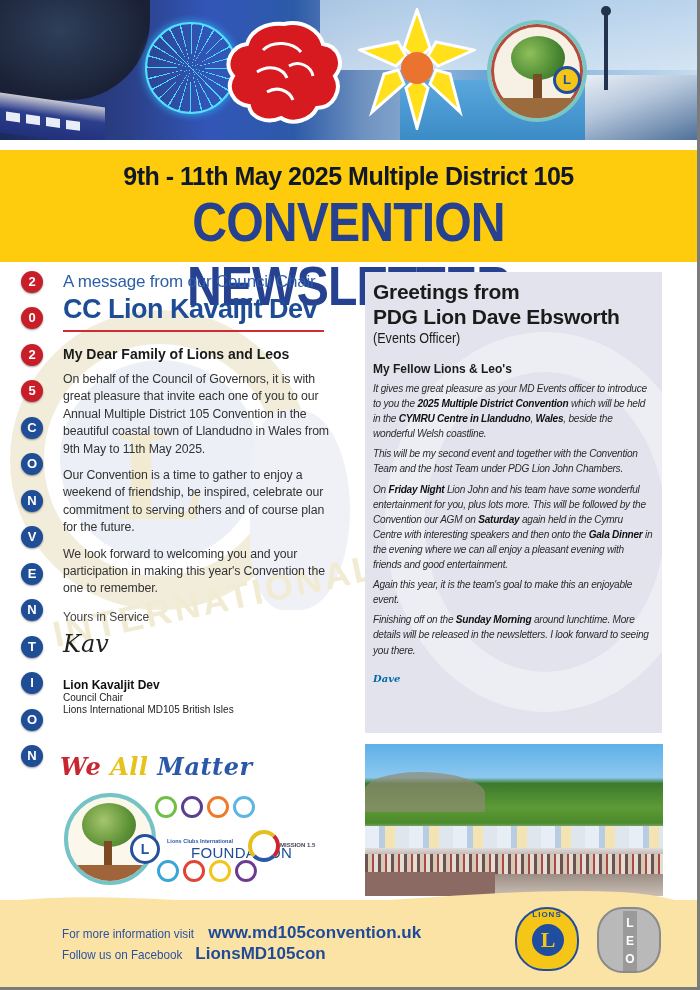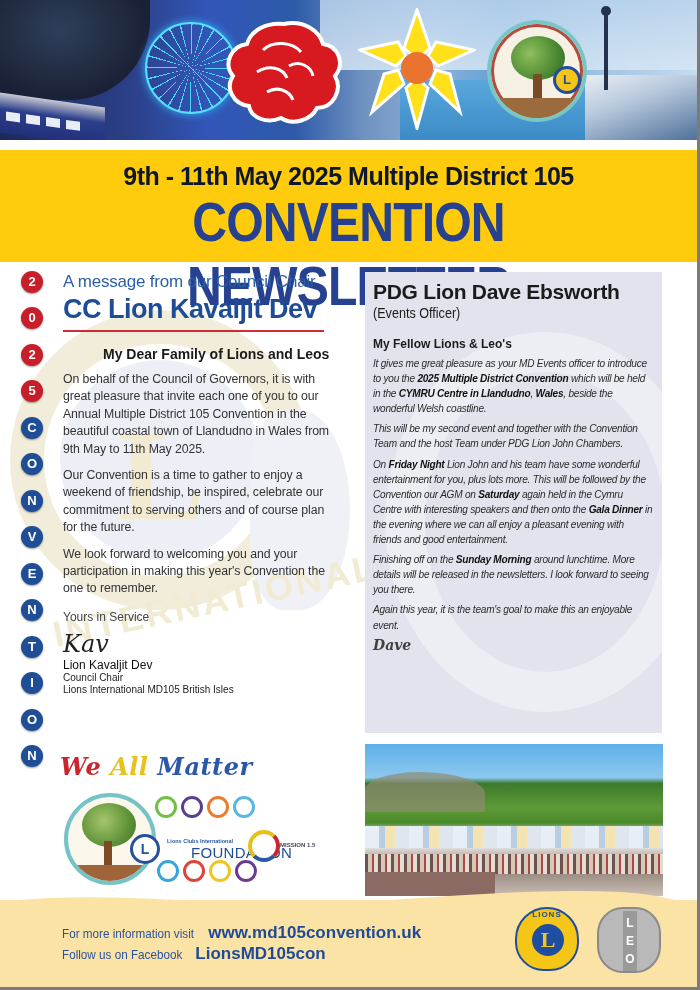--- a/index.html
+++ b/index.html
@@ -46,25 +46,25 @@
   .badges { position: absolute; left: 21px; top: 271px; width: 24px; }
   .badge { position: absolute; left: 0; width: 22px; height: 22px; border-radius: 50%; color: #fff; font-weight: bold; font-size: 13px; text-align: center; line-height: 22px; box-shadow: 0 1px 2px rgba(0,0,0,.4); font-family: "Liberation Sans", sans-serif; }
   .badge.red { background: #c81e2a; }
   .badge.blue { background: #1f4e96; }
 
   
   .left-col { position: absolute; left: 63px; top: 272px; width: 272px; }
   .kicker { font-size: 17px; color: #2d5fa8; letter-spacing: -0.2px; }
   .chair-name { font-size: 27px; font-weight: bold; color: #1e4d96; letter-spacing: -0.5px; margin-top: 2px; }
   .red-rule { height: 2px; background: #d22b33; margin-top: 5px; width: 261px; }
-  .salutation { font-size: 14px; font-weight: bold; color: #1a1a1a; margin-top: 14px; margin-left: 40px; }
+  .salutation { font-size: 14px; font-weight: bold; color: #1a1a1a; margin-top: 14px; }
   .para { font-size: 12.3px; line-height: 17.4px; color: #333; margin-top: 9px; letter-spacing: -0.1px; }
   .signoff { font-size: 12px; color: #444; margin-top: 12px; }
   .signature { font-family: "DejaVu Serif", serif; font-style: italic; font-size: 24px; color: #222; margin-top: 6px; height: 28px; }
-  .sig-name { font-size: 12px; font-weight: normal; color: #111; margin-top: 0; }
+  .sig-name { font-size: 12px; font-weight: bold; color: #111; margin-top: 20px; }
   .sig-role { font-size: 10px; color: #222; line-height: 12px; }
 
   .motto { position: absolute; left: 60px; top: 752px; width: 270px; height: 30px; font-family: "DejaVu Serif", serif; font-style: italic; font-weight: bold; font-size: 24px; letter-spacing: 0.5px; white-space: nowrap; }
   .motto .w1 { color: #c7262f; }
   .motto .w2 { color: #e6c21a; }
   .motto .w3 { color: #2b59a8; }
 
   
   .found { position: absolute; left: 60px; top: 790px; width: 280px; height: 100px; }
   .found .tree { position: absolute; left: 4px; top: 3px; width: 92px; height: 92px; border-radius: 50%; border: 4px solid #73c3c7; background: #fbf7ea; overflow: hidden; }
@@ -80,21 +80,21 @@
   .found .mission-txt { position: absolute; left: 220px; top: 52px; font-size: 6px; color: #445; font-weight: bold; }
 
   
   .greet-box { position: absolute; left: 365px; top: 272px; width: 297px; height: 461px; background: #e3e3ee; padding: 7px 8px 0 8px; overflow: hidden; }
   .greet-box .wm { position: absolute; left: 20px; top: 60px; width: 320px; height: 380px; border-radius: 50%; border: 40px solid rgba(255,255,255,.35); pointer-events: none; }
   .greet-title { position: relative; font-size: 21px; font-weight: bold; color: #1b1b1b; line-height: 25px; letter-spacing: -0.3px; }
   .greet-sub { position: relative; font-size: 14px; color: #1b1b1b; margin-top: 1px; transform: scaleX(.9); transform-origin: left; }
   .greet-salute { position: relative; font-size: 12px; font-weight: bold; color: #1b1b1b; margin-top: 16px; }
   .gpara { position: relative; font-size: 10.1px; line-height: 15.1px; color: #2b2b2b; margin-top: 5px; letter-spacing: -0.25px; font-style: italic; }
   .gpara b { color: #111; }
-  .dave { position: relative; font-family: "DejaVu Serif", serif; font-style: italic; font-weight: bold; font-size: 14px; color: #404040; margin-top: 4px; }
+  .dave { position: relative; font-family: "DejaVu Serif", serif; font-style: italic; font-weight: bold; font-size: 10px; color: #0369a1; margin-top: 15px; }
 
   
   .photo { position: absolute; left: 365px; top: 744px; width: 298px; height: 152px; overflow: hidden;
     background: linear-gradient(180deg, #5fb0e8 0%, #8cc8ef 22%, #3d7a2c 26%, #5d9a36 42%, #4b8a2b 52%, #c7d4e6 58%, #f1f1f1 66%, #8c7c74 80%, #c9beb4 100%); }
   .photo .cliff { position: absolute; left: 0; top: 28px; width: 120px; height: 40px; background: #8f8a70; border-radius: 50% 60% 0 0; opacity: .7; }
   .photo .houses { position: absolute; left: 0; top: 82px; width: 298px; height: 22px; background: repeating-linear-gradient(90deg, #e8eef5 0 14px, #b9cde2 14px 20px, #f4e4b4 20px 30px, #dfe6ee 30px 44px); }
   .photo .crowd { position: absolute; left: 0; top: 110px; width: 298px; height: 20px; background: repeating-linear-gradient(90deg, #6a5350 0 3px, #d8c8b6 3px 7px, #a64a4a 7px 9px, #e6ddd2 9px 13px); }
   .photo .prom { position: absolute; left: 0; top: 128px; width: 130px; height: 24px; background: #8b6a64; }
 
   
@@ -224,29 +224,30 @@
     <div class="mission-txt">MISSION 1.5</div>
     <div class="ic" style="left:97px;top:70px;border-color:#3aa5d8"></div>
     <div class="ic" style="left:123px;top:70px;border-color:#e04437"></div>
     <div class="ic" style="left:149px;top:70px;border-color:#f2c41c"></div>
     <div class="ic" style="left:175px;top:70px;border-color:#6b3b8f"></div>
   </div>
 
   <div class="greet-box">
     <div class="wm"></div>
     <div class="greet-title">
+      <div>Greetings from</div>
       <div>PDG Lion Dave Ebsworth</div>
     </div>
     <div class="greet-sub">(Events Officer)</div>
     <div class="greet-salute">My Fellow Lions &amp; Leo's</div>
     <p class="gpara"><span>It gives me great pleasure as your MD Events officer to introduce to you the </span><b>2025 Multiple District Convention</b><span> which will be held in the </span><b>CYMRU Centre in Llandudno</b><span>, </span><b>Wales</b><span>, beside the wonderful Welsh coastline.</span></p>
     <p class="gpara">This will be my second event and together with the Convention Team and the host Team under PDG Lion John Chambers.</p>
     <p class="gpara"><span>On </span><b>Friday Night</b><span> Lion John and his team have some wonderful entertainment for you, plus lots more. This will be followed by the Convention our AGM on </span><b>Saturday</b><span> again held in the Cymru Centre with interesting speakers and then onto the </span><b>Gala Dinner</b><span> in the evening where we can all enjoy a pleasant evening with friends and good entertainment.</span></p>
+    <p class="gpara">Again this year, it is the team's goal to make this an enjoyable event.</p>
     <p class="gpara"><span>Finishing off on the </span><b>Sunday Morning</b><span> around lunchtime. More details will be released in the newsletters. I look forward to seeing you there.</span></p>
-    <p class="gpara">Again this year, it is the team's goal to make this an enjoyable event.</p>
     <div class="dave">Dave</div>
   </div>
 
   <div class="photo">
     <div class="cliff"></div>
     <div class="houses"></div>
     <div class="crowd"></div>
     <div class="prom"></div>
   </div>
 

